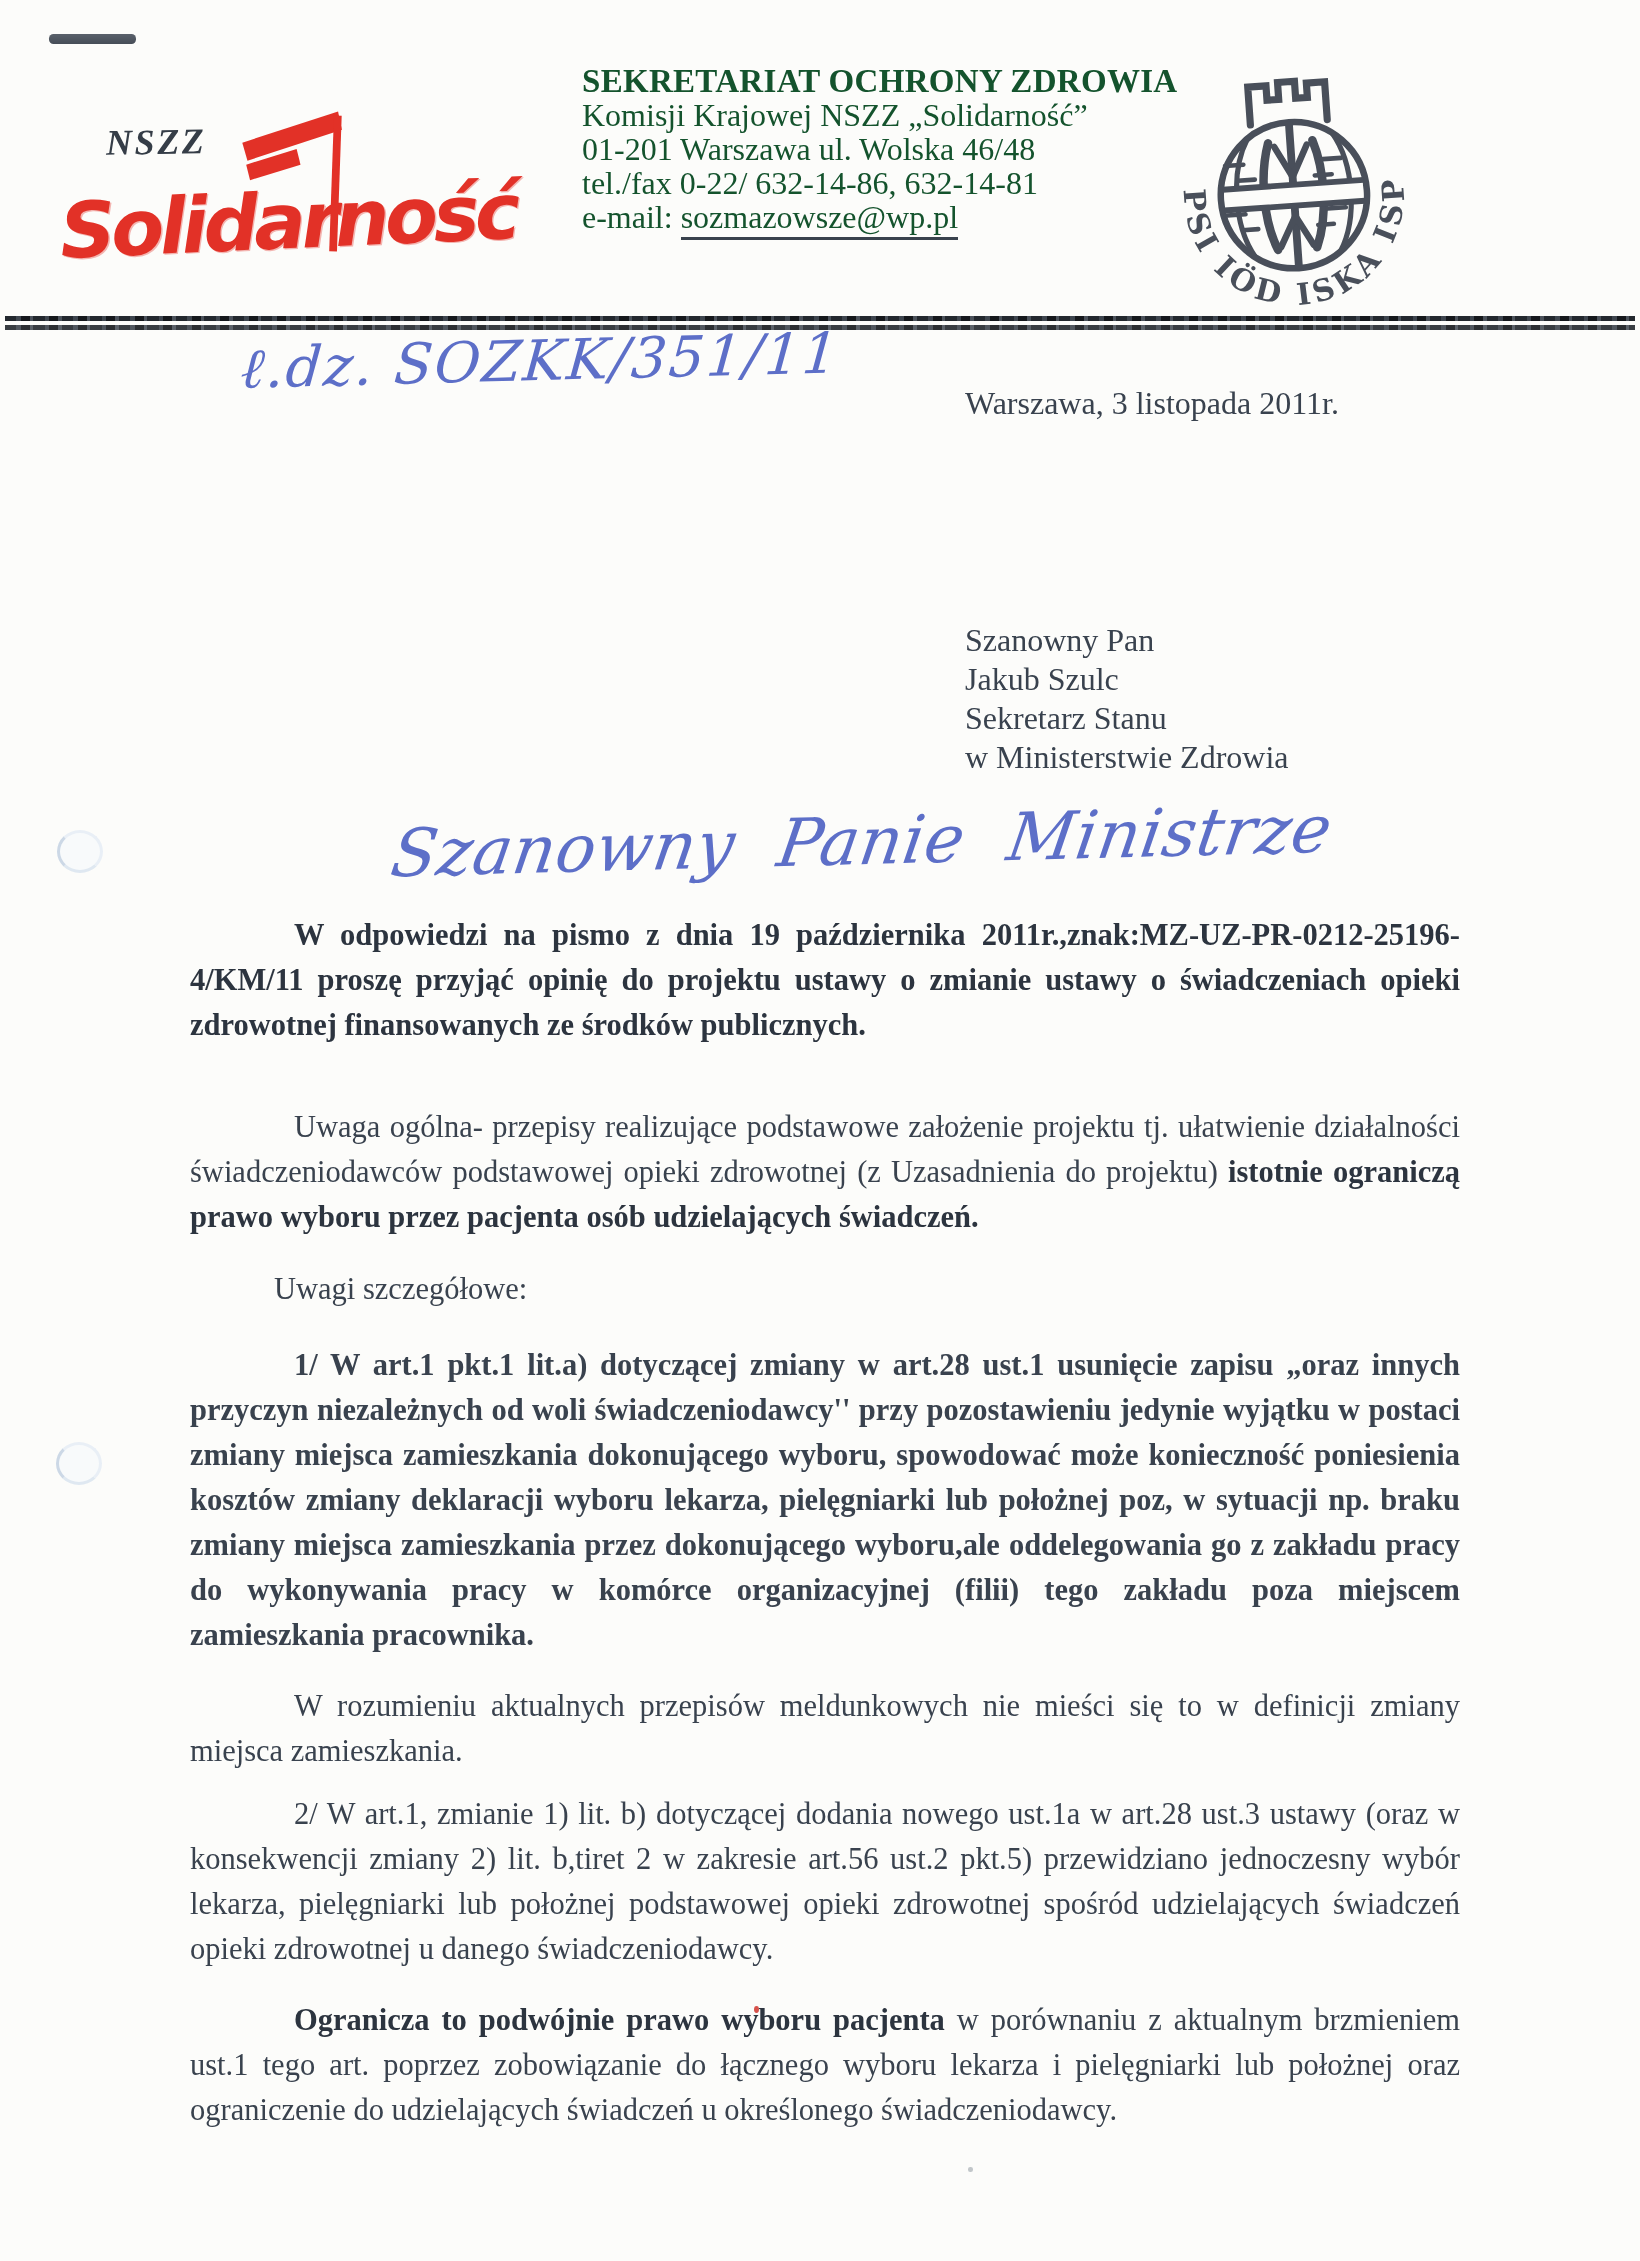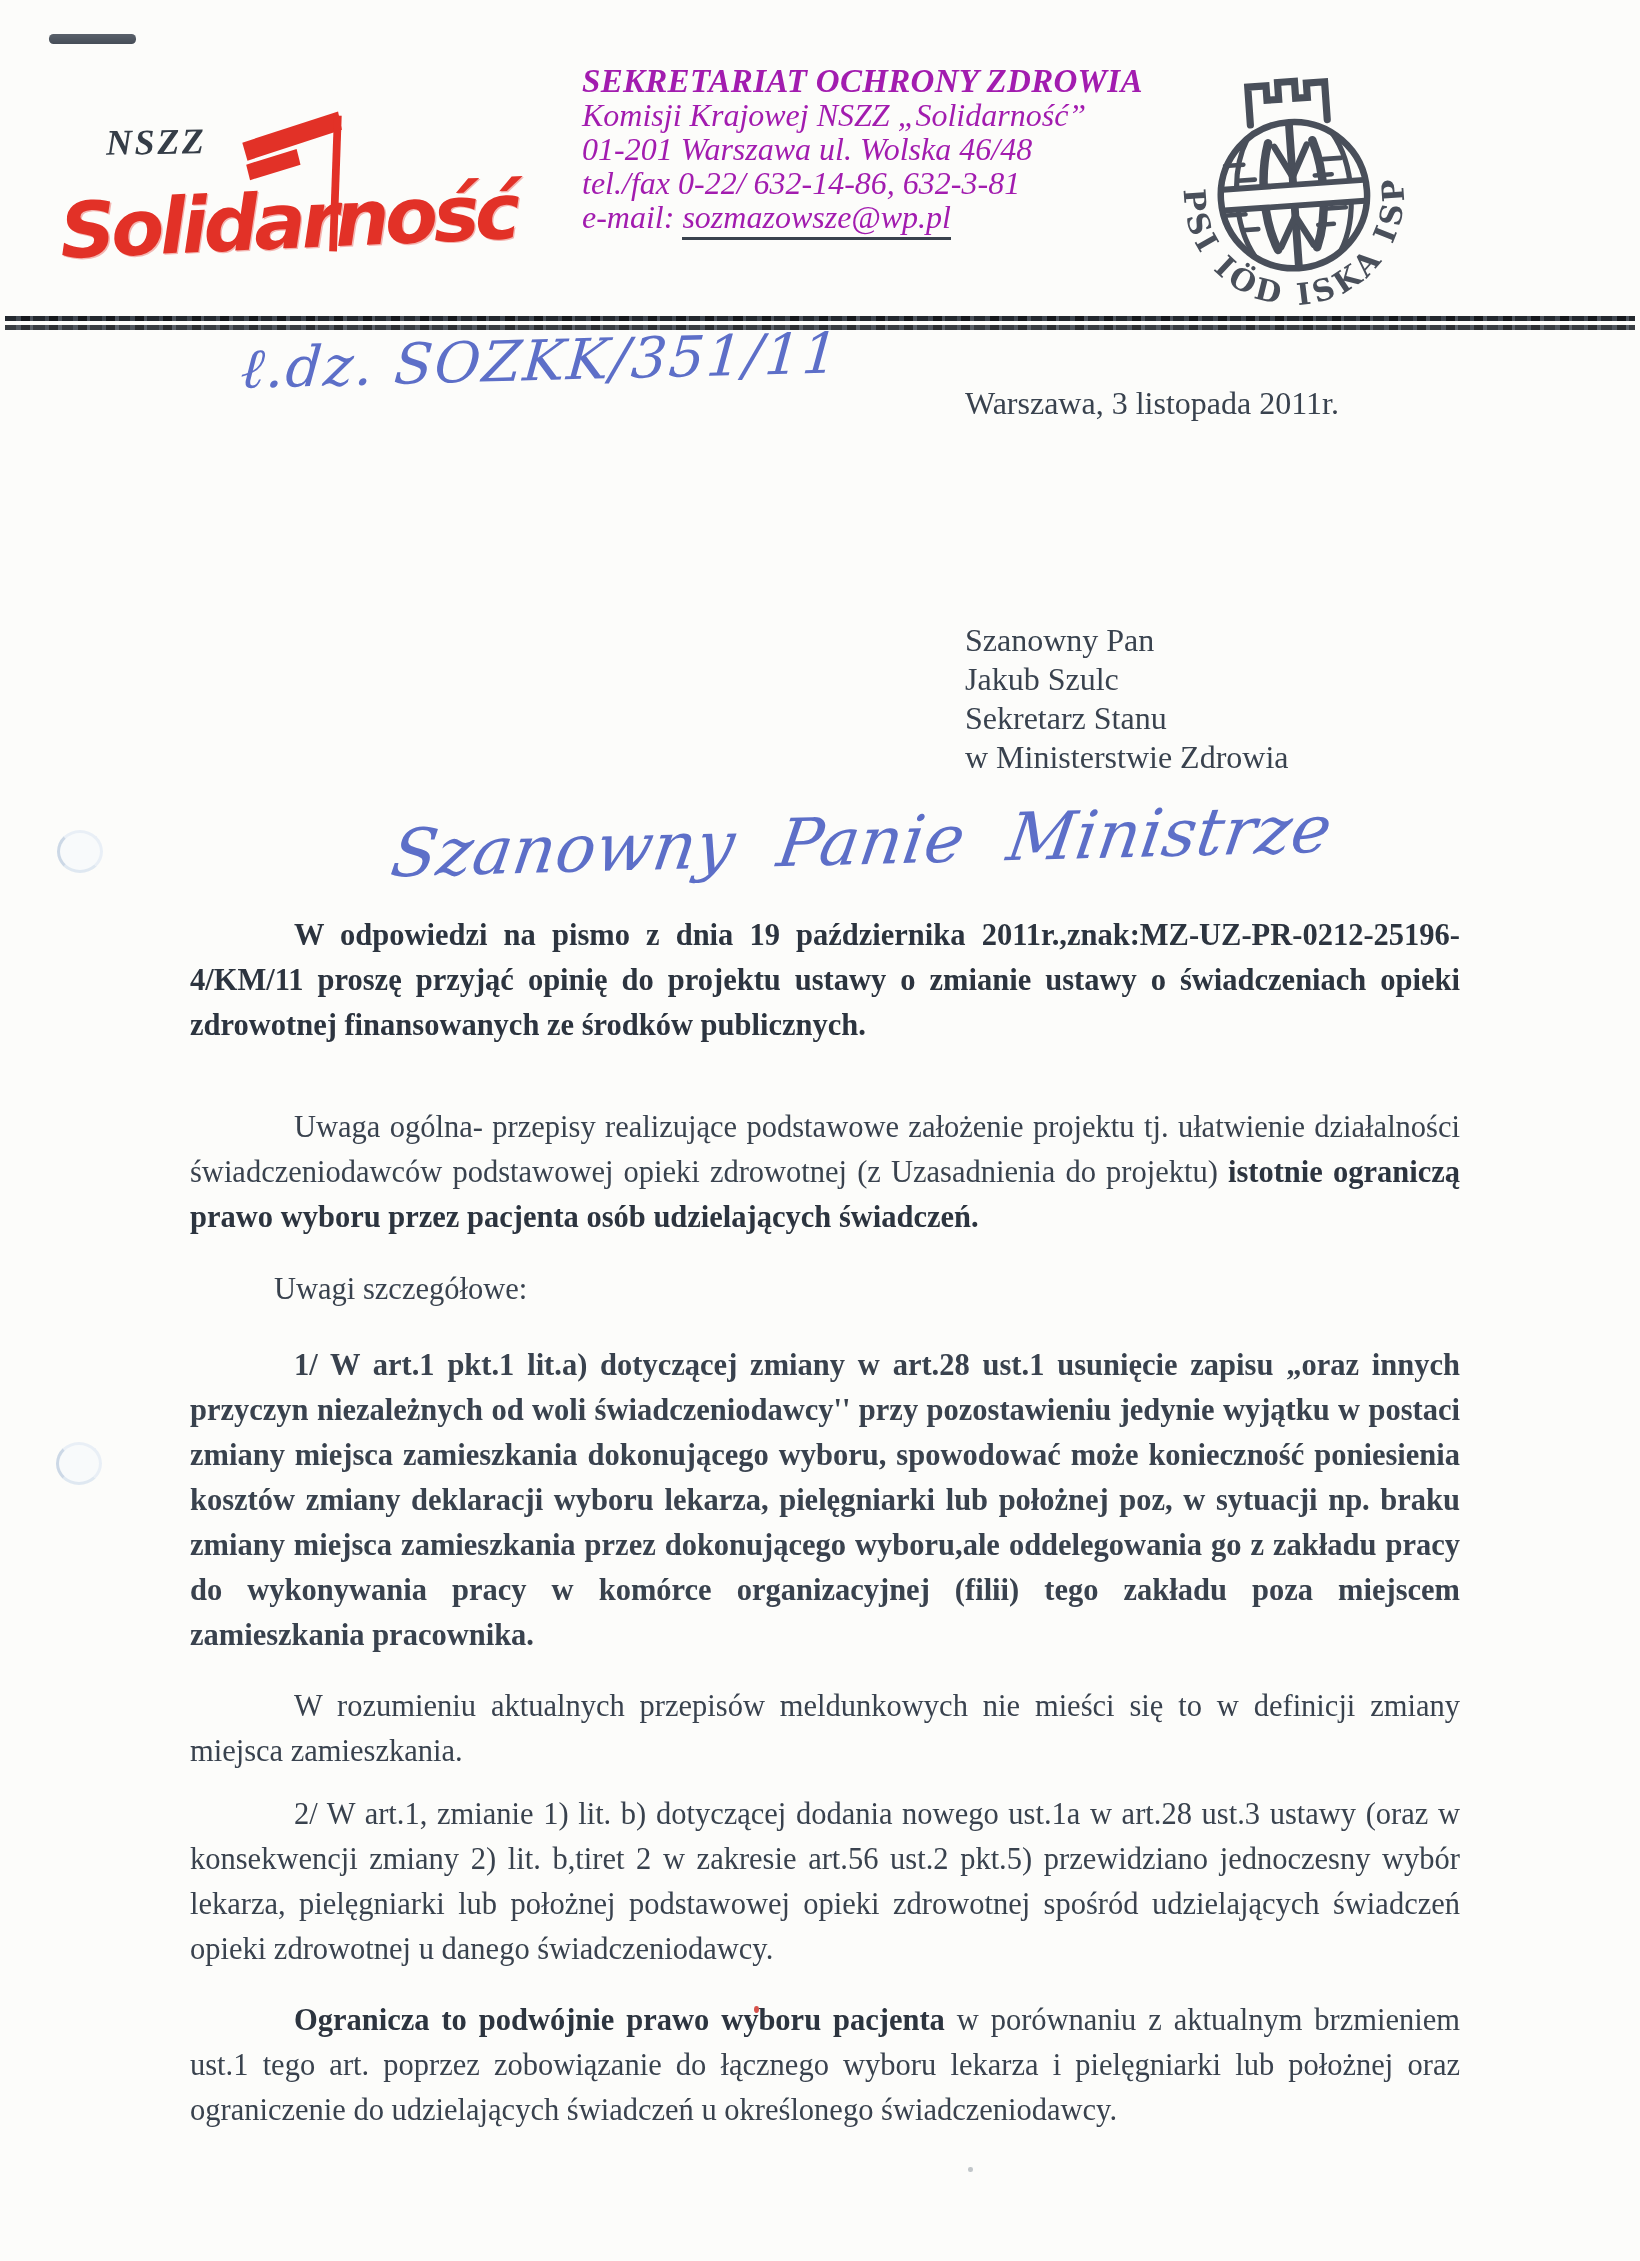--- a/index.html
+++ b/index.html
@@ -42,21 +42,21 @@
     font-size:77px;line-height:1;
     color:#e23127;letter-spacing:-4.5px;
     transform:rotate(-2.5deg);
     text-shadow:1.3px 1.3px 0 rgba(226,49,39,.35);
   }
   .flag{position:absolute;left:241px;top:105px;}
 
   
   .letterhead{
     position:absolute;left:582px;top:64px;width:623px;
-    font-size:32px;line-height:34px;color:#a21caf;font-style:italic;
+    font-size:32px;line-height:34px;color:#14532d;
   }
   .letterhead .lh-title{font-weight:bold;font-size:33px;letter-spacing:0.3px;}
   .email-row{display:flex;gap:8px;align-items:baseline;}
   .email-link{
     border-bottom:3.2px solid #39424d;padding-bottom:3px;
   }
 
   
   .stamp{position:absolute;left:1143px;top:62px;transform:rotate(-4deg);opacity:.92;}
 
@@ -128,21 +128,21 @@
   <svg class="flag" width="110" height="162" viewBox="0 0 170 250">
     <polygon points="2,58 150,10 156,38 10,86" fill="#e23127"></polygon>
     <polygon points="8,92 86,68 92,92 14,116" fill="#e23127"></polygon>
     <rect x="140" y="16" width="12" height="210" fill="#e23127" transform="rotate(2 146 120)"></rect>
   </svg>
 
   <div class="letterhead">
     <div class="lh-title">SEKRETARIAT OCHRONY ZDROWIA</div>
     <div>Komisji Krajowej NSZZ „Solidarność”</div>
     <div>01-201 Warszawa ul. Wolska 46/48</div>
-    <div>tel./fax  0-22/ 632-14-86,  632-3-81</div>
+    <div>tel./fax  0-22/ 632-14-86,  632-14-81</div>
     <div class="email-row">
       <span>e-mail:</span>
       <span class="email-link">sozmazowsze@wp.pl</span>
     </div>
   </div>
 
   <svg class="stamp" width="302" height="269" viewBox="0 0 460 412">
     <g stroke="#3a414d" fill="none" stroke-linecap="round">
 
       <path d="M171,92 L171,34 L199,34 L199,56 L217,56 L217,30 L243,30 L243,56 L261,56 L261,34 L289,34 L289,92" stroke-width="11"></path>

